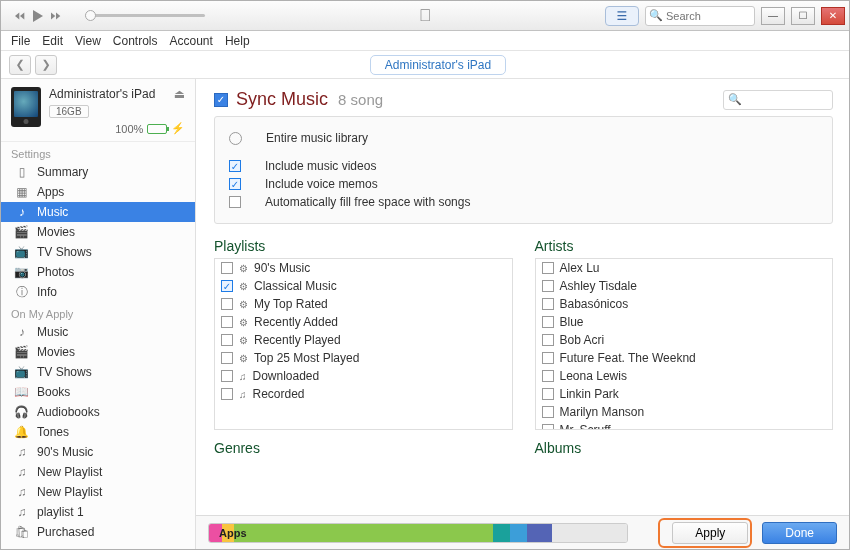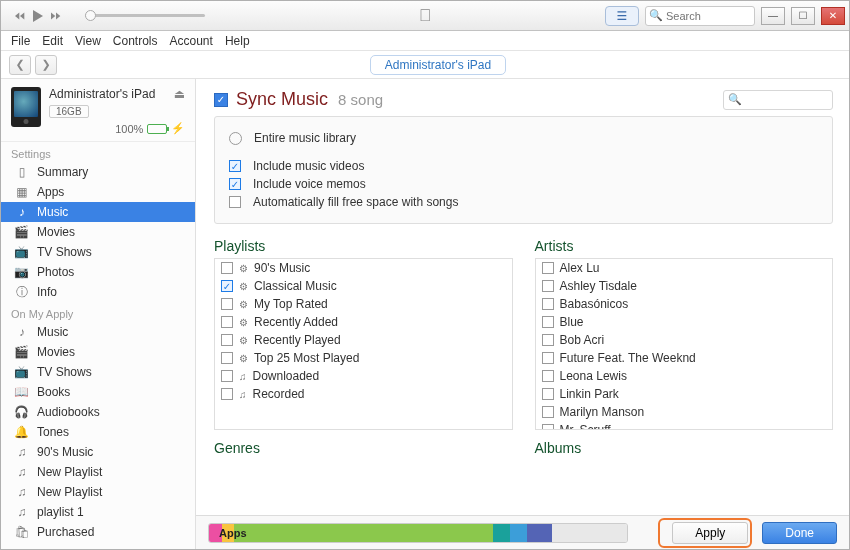--- a/index.html
+++ b/index.html
@@ -59,21 +59,21 @@
   .main-scroll { flex:1; overflow-y:scroll; padding: 10px 16px 0 18px; }
   .sync-header { display:flex; align-items:center; margin-bottom: 6px; }
   .sync-title-cb { width:14px; height:14px; background:#3a82e4; border:1px solid #2a69c0; display:inline-flex; align-items:center; justify-content:center; color:#fff; font-size:10px; margin-right:8px; }
   .sync-title { font-size:18px; font-weight:400; color:#7f1d1d; }
   .song-count { color:#999; margin-left:10px; font-size:15px; }
   .content-search { margin-left:auto; position:relative; }
   .content-search input { height:20px; width:110px; border:1px solid #d7d7d7; border-radius:3px; padding:0 6px 0 20px; font-size:11px; }
   .content-search .si { position:absolute; left:5px; top:3px; font-size:11px; color:#aaa; pointer-events:none; }
 
   .options-box { border:1px solid #dedede; background:#fafafa; padding:10px 14px; margin-bottom: 14px; border-radius:3px; }
-  .radio-row, .check-row { display:flex; align-items:center; gap:12px; margin:4px 0; font-size:12px; color:#333; }
+  .radio-row, .check-row { display:flex; align-items:center; gap:24px; margin:4px 0; font-size:12px; color:#333; }
   .radio { width:13px; height:13px; border:1px solid #999; border-radius:50%; display:inline-flex; align-items:center; justify-content:center; }
   .radio.checked:after{ content:""; width:7px; height:7px; background:#1e7be6; border-radius:50%; }
   .cb { width:12px; height:12px; border:1px solid #999; background:#fff; display:inline-flex; align-items:center; justify-content:center; font-size:10px; color:#1e7be6; }
   .cb.checked { background:#eaf3ff; border-color:#1e7be6; }
   .spacer-sm { height: 6px; }
 
   .two-col { display:flex; gap:22px; }
   .col { flex:1; min-width:0; }
   .col-title { font-size:14px; color:#14532d; margin-bottom:4px; }
   .listbox { border:1px solid #dedede; height:172px; overflow-y:scroll; background:#fff; }

